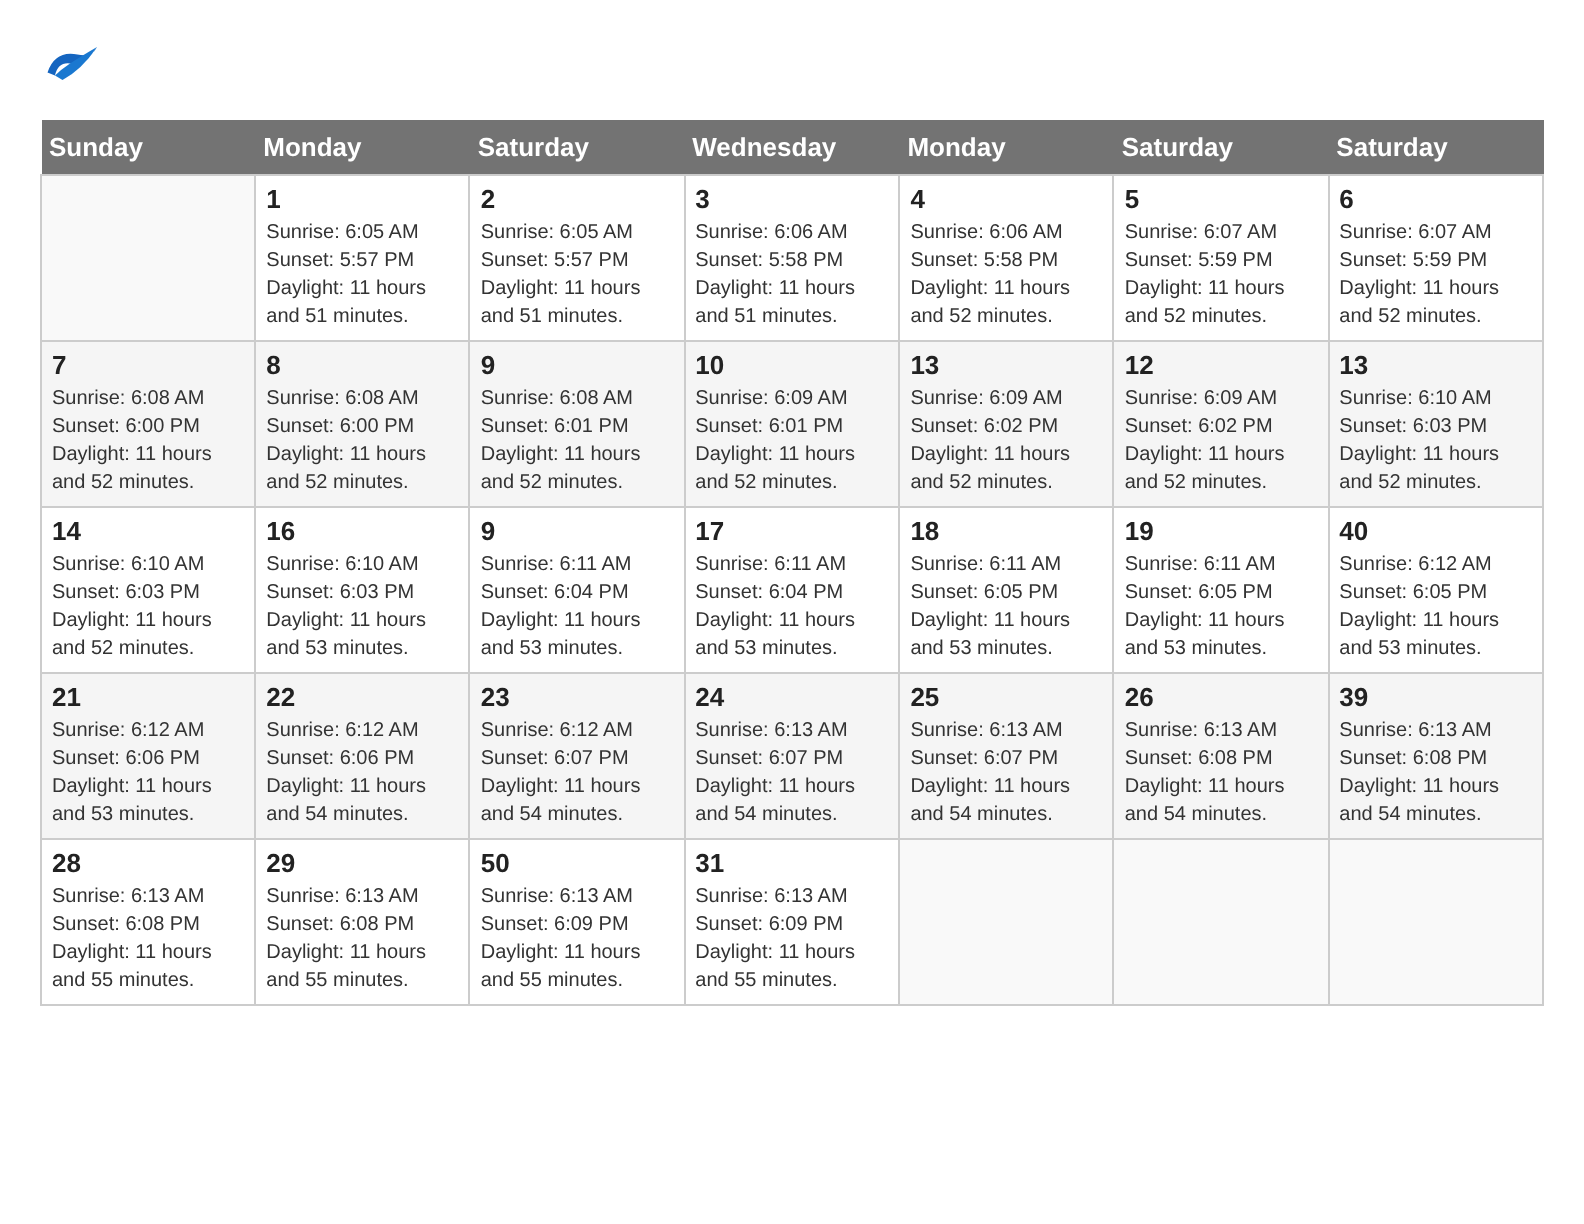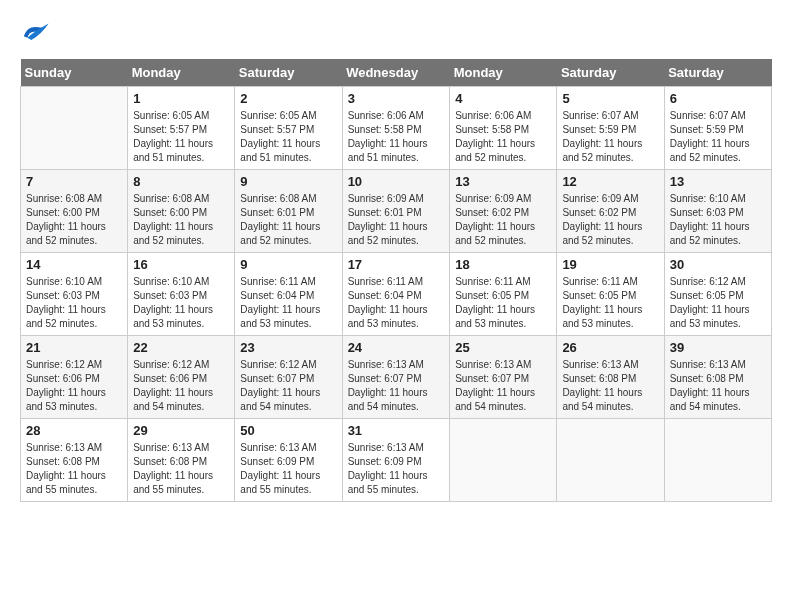--- a/index.html
+++ b/index.html
@@ -197,21 +197,21 @@
         </td>
         <td>
           <div class="day-num">18</div>
           <div class="day-info">Sunrise: 6:11 AM<br>Sunset: 6:05 PM<br>Daylight: 11 hours and 53 minutes.</div>
         </td>
         <td>
           <div class="day-num">19</div>
           <div class="day-info">Sunrise: 6:11 AM<br>Sunset: 6:05 PM<br>Daylight: 11 hours and 53 minutes.</div>
         </td>
         <td>
-          <div class="day-num">30</div>
+          <div class="day-num">40</div>
           <div class="day-info">Sunrise: 6:12 AM<br>Sunset: 6:05 PM<br>Daylight: 11 hours and 53 minutes.</div>
         </td>
       </tr>
       <tr>
         <td>
           <div class="day-num">21</div>
           <div class="day-info">Sunrise: 6:12 AM<br>Sunset: 6:06 PM<br>Daylight: 11 hours and 53 minutes.</div>
         </td>
         <td>
           <div class="day-num">22</div>

